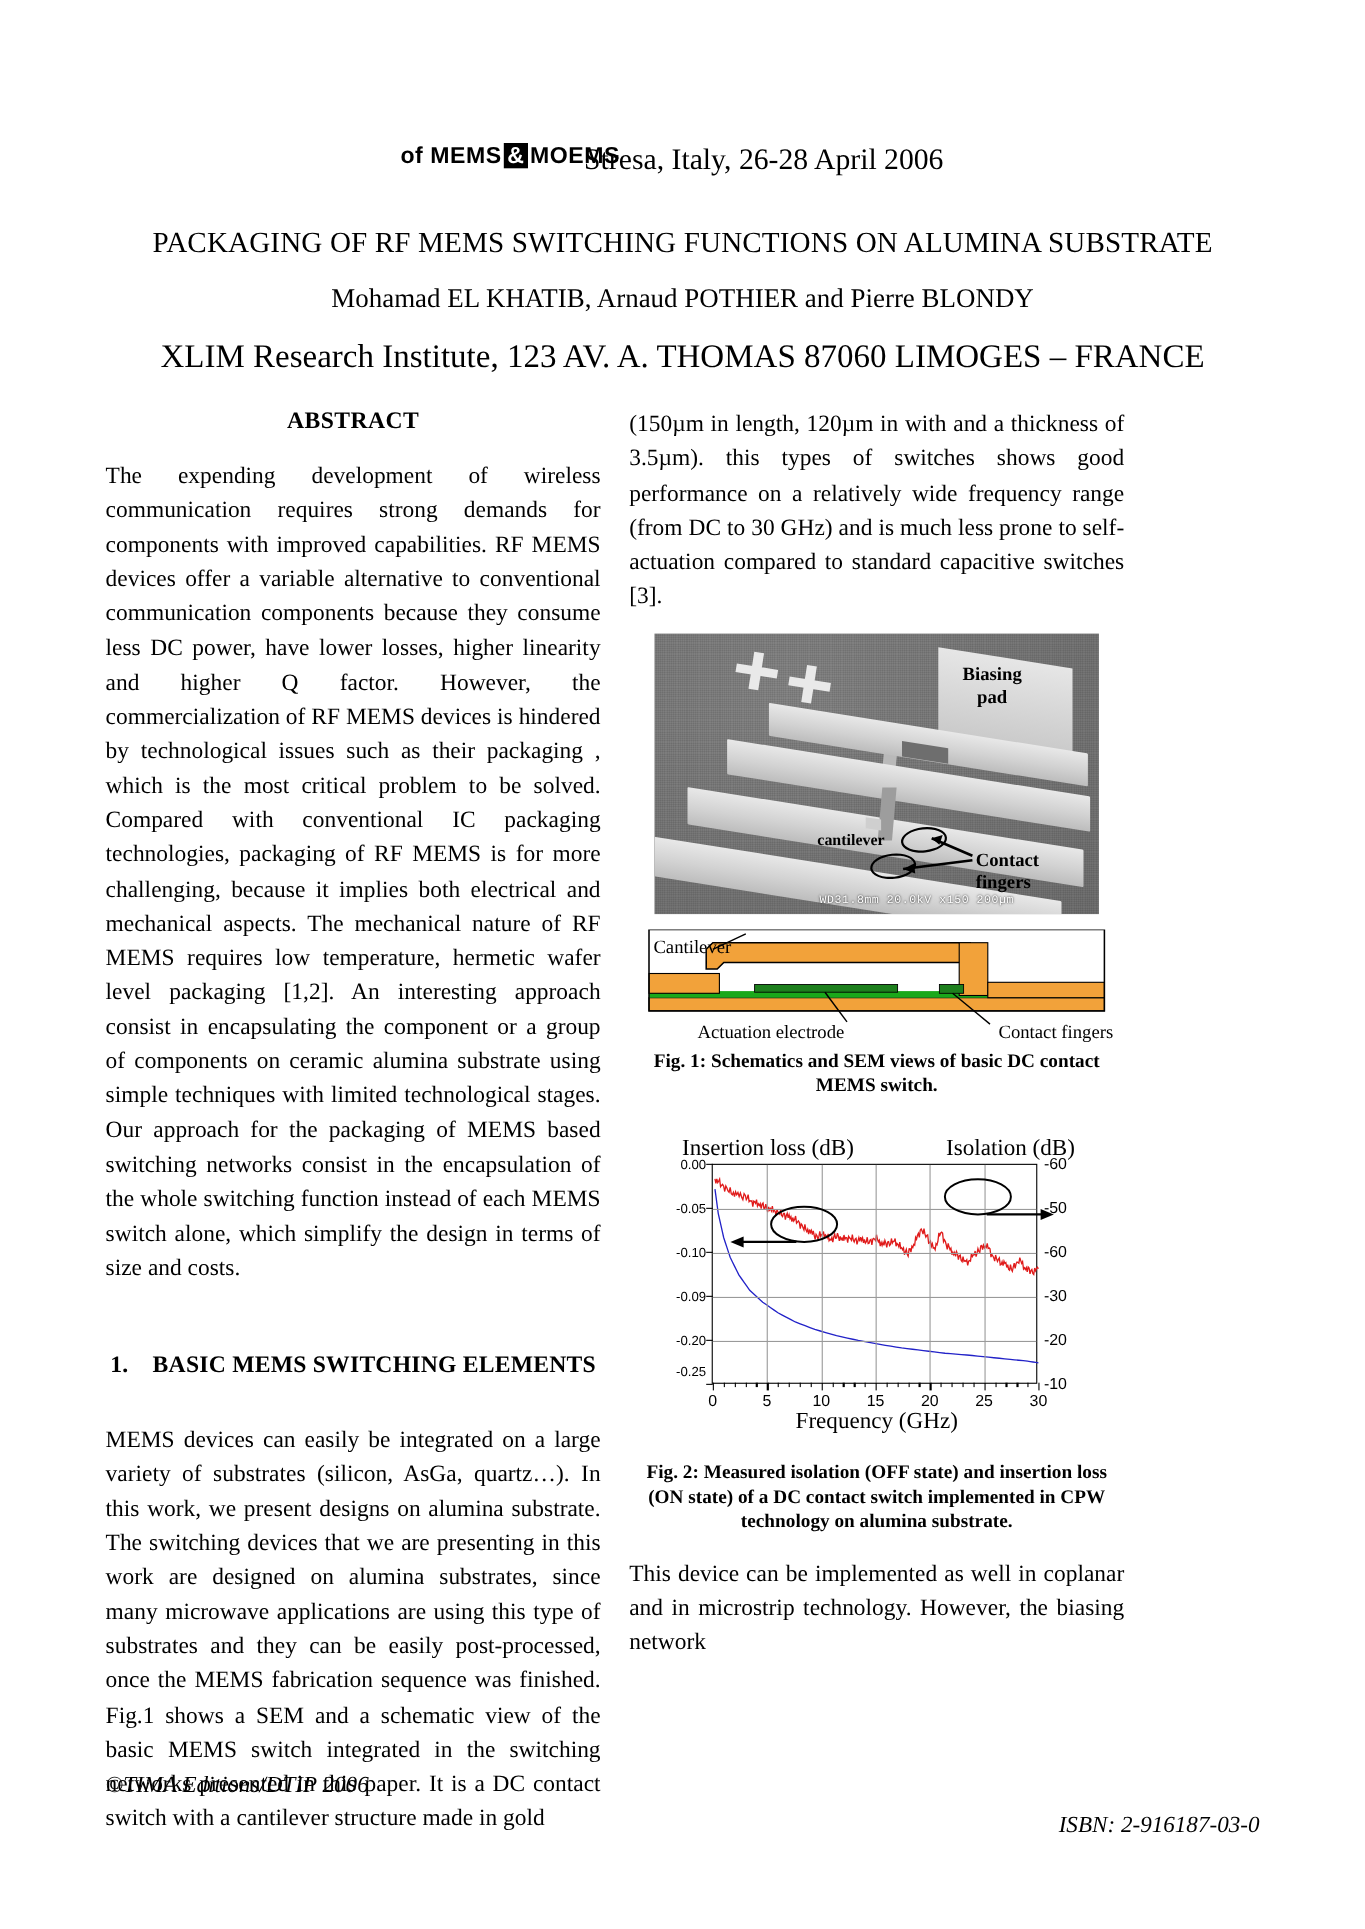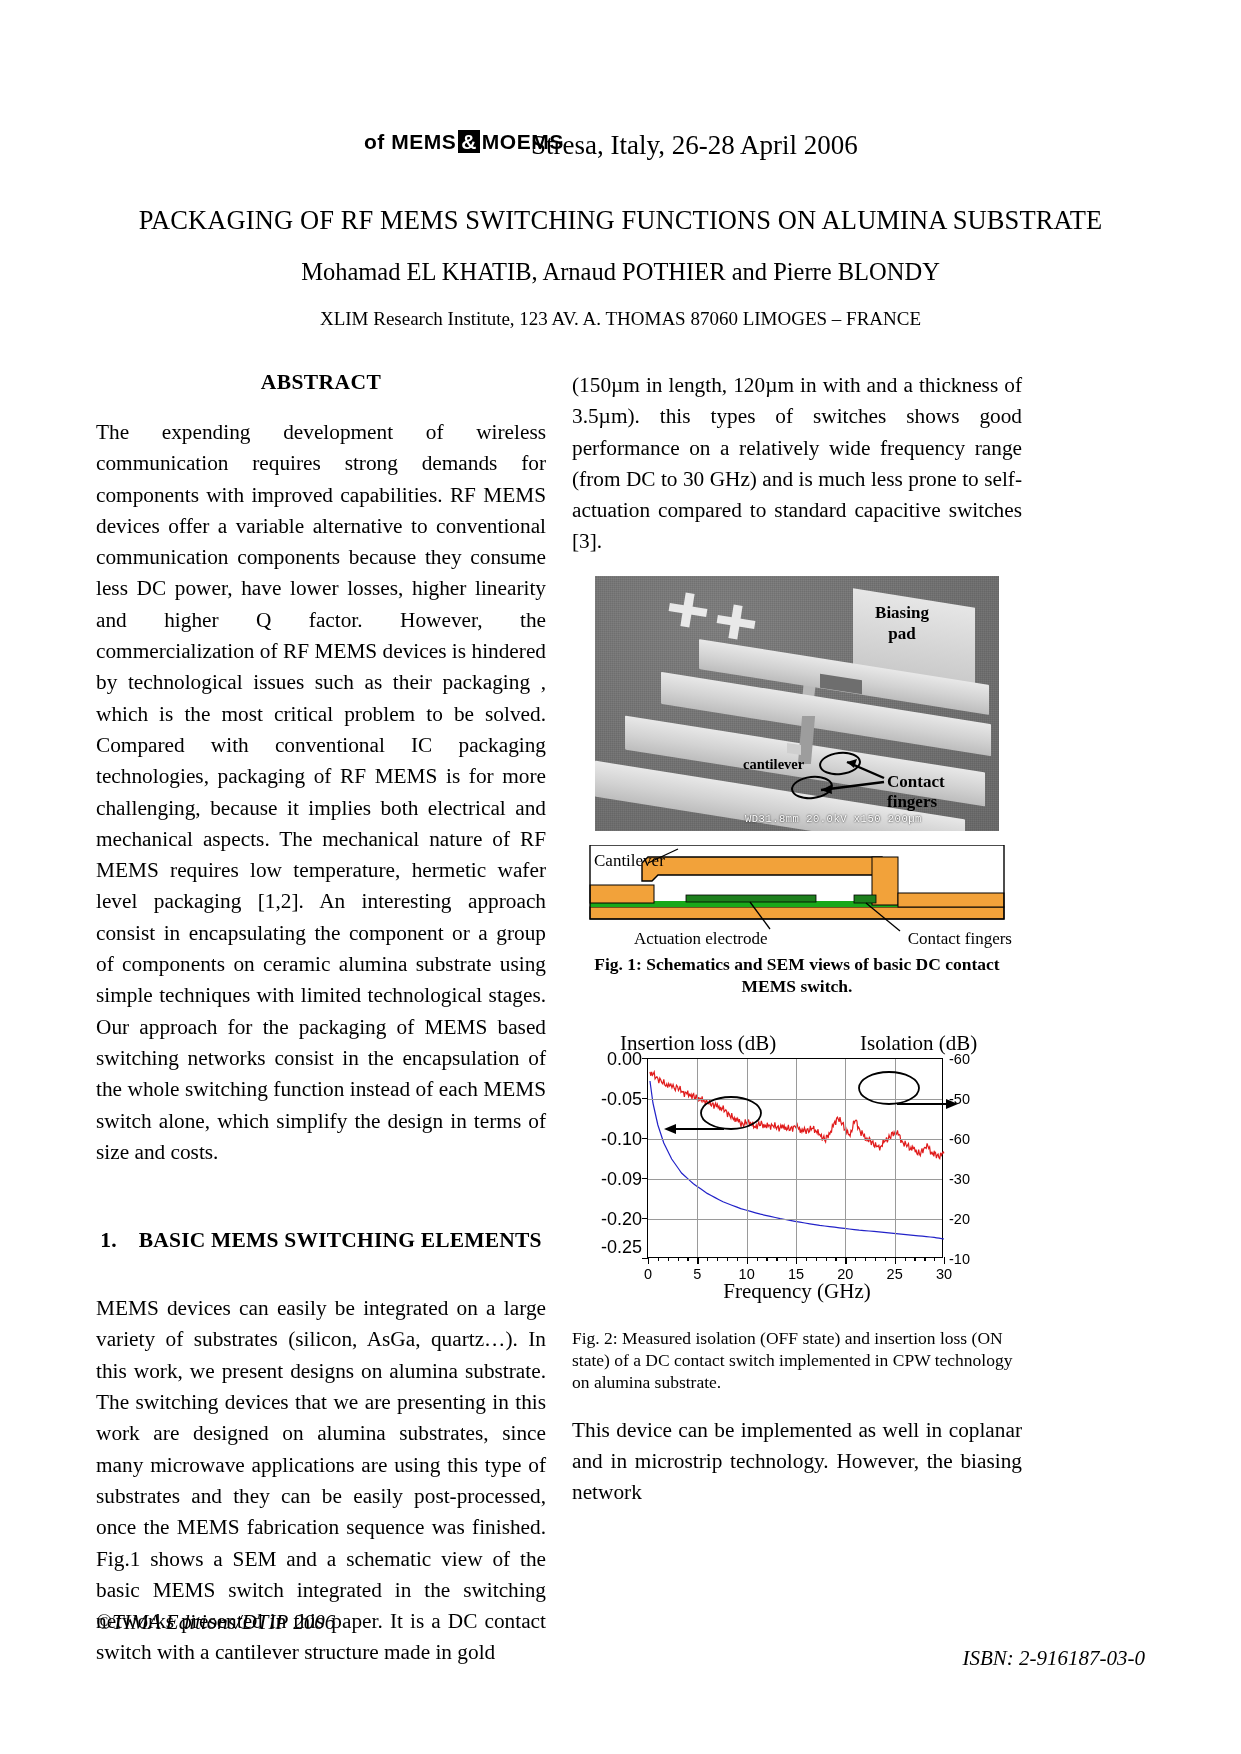--- a/index.html
+++ b/index.html
@@ -40,21 +40,21 @@
   .doc-title {
     position:absolute; left:0; top:205px; width:1241px;
     text-align:center; font-size:26.5px; letter-spacing:0.1px;
   }
   .authors {
     position:absolute; left:0; top:258px; width:1241px;
     text-align:center; font-size:24.5px;
   }
   .affiliation {
     position:absolute; left:0; top:308px; width:1241px;
-    text-align:center; font-size:19px;
+    text-align:center; font-size:30px;
   }
 
   
   .col { position:absolute; top:370px; width:450px; }
   .col-left  { left:96px; }
   .col-right { left:572px; }
 
   .sec-abstract-head {
     text-align:center; font-weight:bold; font-size:21.5px;
     font-family:"Liberation Serif","DejaVu Serif",serif;
@@ -156,21 +156,21 @@
   .chart-title-right {
     position:absolute; left:288px; top:0px; font-size:21px;
   }
   .plot {
     position:absolute; left:75px; top:27px; width:296px; height:200px;
     border:1.6px solid #000; background:#fff;
   }
   .gridv { position:absolute; top:0; bottom:0; width:1px; background:#9a9a9a; }
   .gridh { position:absolute; left:0; right:0; height:1px; background:#9a9a9a; }
   .ytick-l {
-    position:absolute; right:calc(100% + 6px); font-size:18px;
+    position:absolute; right:calc(100% + 6px); font-size:12px;
     font-family:"Liberation Sans","DejaVu Sans",sans-serif;
     transform:translateY(-50%); white-space:nowrap;
   }
   .ytick-r {
     position:absolute; left:calc(100% + 7px); font-size:14.5px;
     font-family:"Liberation Sans","DejaVu Sans",sans-serif;
     transform:translateY(-50%); white-space:nowrap;
   }
   .ytick-mark-l { position:absolute; left:-6px; width:6px; height:1.4px; background:#000; }
   .xtick {
@@ -181,21 +181,21 @@
   .xtick-mark { position:absolute; top:100%; width:1.3px; height:7px; background:#000; }
   .xtick-mark.minor { height:4.5px; }
   .xaxis-label {
     position:absolute; left:0; top:248px; width:450px; text-align:center;
     font-size:21px;
   }
   svg.overlay { position:absolute; left:0; top:0; overflow:visible; }
 
   .fig2-caption {
     position:relative; width:450px; margin:6px auto 0 auto;
-    font-weight:normal; font-size:17.5px; line-height:22px; 
+    font-weight:bold; font-size:17.5px; line-height:22px; text-align:center;
   }
 
   
   .footer-left {
     position:absolute; left:96px; top:1610px;
     font-style:italic; font-size:21px;
   }
   .footer-right {
     position:absolute; right:96px; top:1610px;
     font-style:italic; font-size:21px;margin-top:36px;

